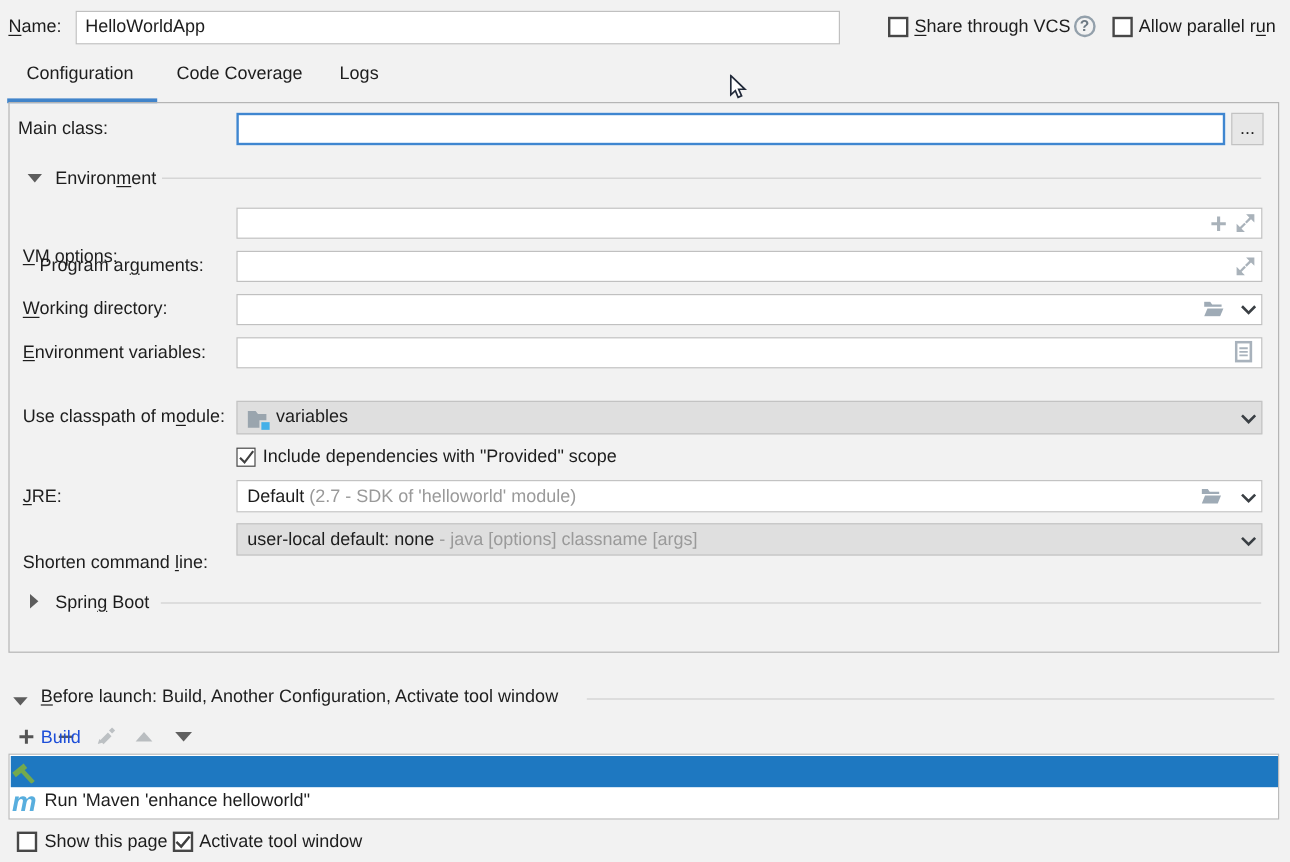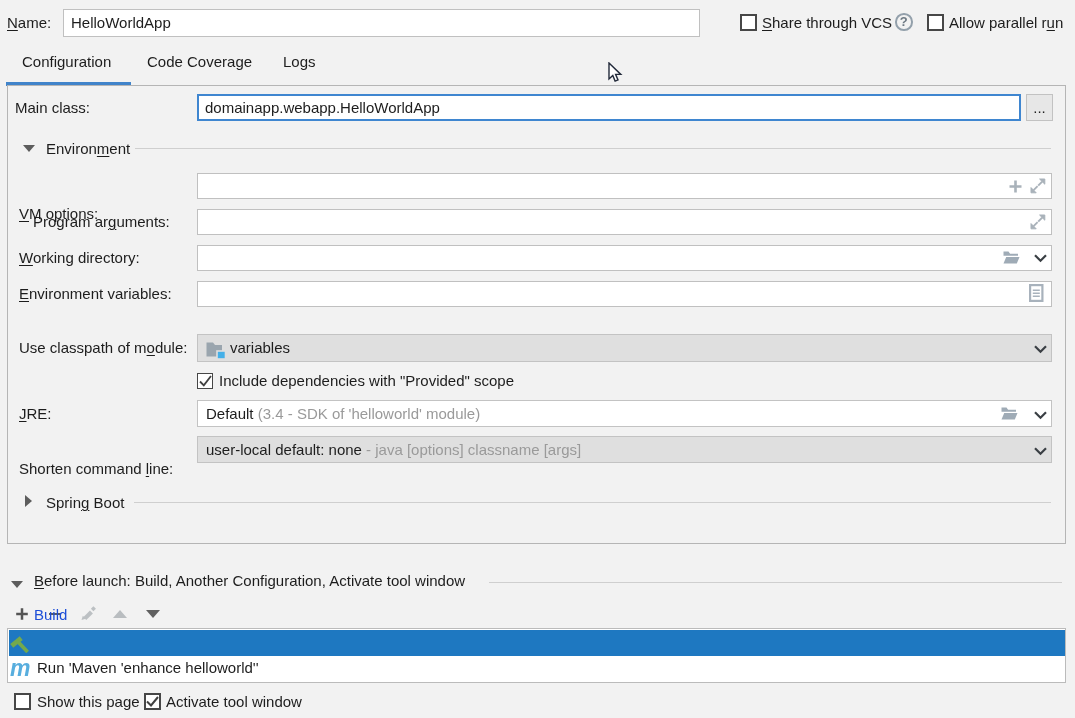--- a/index.html
+++ b/index.html
@@ -28,21 +28,20 @@
 
   <div class="abs" style="left:22px;top:53px;line-height:18px;">Configuration</div>
   <div class="abs" style="left:147px;top:53px;line-height:18px;">Code Coverage</div>
   <div class="abs" style="left:283px;top:53px;line-height:18px;text-align:center;">Logs</div>
   <div class="abs" style="left:6px;top:81.5px;width:125px;height:4px;background:#4184ca;"></div>
 
   <div class="abs" style="left:7px;top:85px;width:1059px;height:459px;border:1.5px solid #b5b5b5;box-sizing:border-box;"></div>
 
   <div class="abs" style="left:15px;top:94px;line-height:27px;">Main class:</div>
   <div class="inp" style="left:197px;top:94px;width:824px;height:27px;border:2px solid #3f86d0;"></div>
-  <div class="abs" style="left:205px;top:94px;line-height:27px;">domainapp.webapp.HelloWorldApp</div>
   <div class="abs" style="left:1026px;top:94px;width:27px;height:27px;background:#e7e7e7;border:1px solid #c2c2c2;box-sizing:border-box;text-align:center;line-height:25px;color:#1f1f1f;">...</div>
 
   <div class="abs" style="left:23px;top:145px;width:0;height:0;border-left:6px solid transparent;border-right:6px solid transparent;border-top:7px solid #5d5d5d;"></div>
   <div class="abs" style="left:46px;top:140px;line-height:18px;">Environ<u>m</u>ent</div>
   <div class="abs" style="left:135px;top:148px;width:916px;height:1px;background:#cfcfcf;"></div>
 
   <div class="abs" style="left:19px;top:173px;line-height:26px;margin-top:28px;"><u>V</u>M options:</div>
   <div class="inp" style="left:197px;top:173px;width:855px;height:26px;"></div>
   <svg class="abs" style="left:1009px;top:180px;" width="13" height="13">
       <g stroke="#a9b2ba" stroke-width="2.6" fill="none">
@@ -100,21 +99,21 @@
     </svg>
 
   <div class="cb" style="left:197px;top:373px;width:16px;height:16px;border-width:1.6px;"></div>
   <svg class="abs" style="left:199px;top:373.5px;" width="13" height="14">
       <polyline points="1,7.5 4.8,11.3 12,2" stroke="#414141" stroke-width="1.8" fill="none"></polyline>
     </svg>
   <div class="abs" style="left:219px;top:373px;line-height:16px;">Include dependencies with "Provided" scope</div>
 
   <div class="abs" style="left:19px;top:400px;line-height:27px;"><u>J</u>RE:</div>
   <div class="inp" style="left:197px;top:400px;width:855px;height:27px;border-color:#c3c3c3;"></div>
-  <div class="abs" style="left:206px;top:400px;line-height:27px;">Default <span class="gray">(3.4 - SDK of 'helloworld' module)</span></div>
+  <div class="abs" style="left:206px;top:400px;line-height:27px;">Default <span class="gray">(2.7 - SDK of 'helloworld' module)</span></div>
   <svg class="abs" style="left:1001px;top:407px;" width="17" height="13">
       <path fill="#9fabb6" d="M0.5 0.5 h5 l1.6 2.2 h7.9 v2 H0.5 z"></path>
       <path fill="#9fabb6" d="M3.2 6 H16.5 L13.8 12.5 H0.5 z"></path>
     </svg>
   <svg class="abs" style="left:1034px;top:410.5px;" width="13" height="9">
       <polyline points="1,1.2 6.5,6.7 12,1.2" stroke="#3a3f44" stroke-width="2.2" fill="none"></polyline>
     </svg>
 
   <div class="abs" style="left:19px;top:436px;line-height:27px;margin-top:19px;">Shorten command <u>l</u>ine:</div>
   <div class="combo" style="left:197px;top:436px;width:855px;height:27px;"></div>

